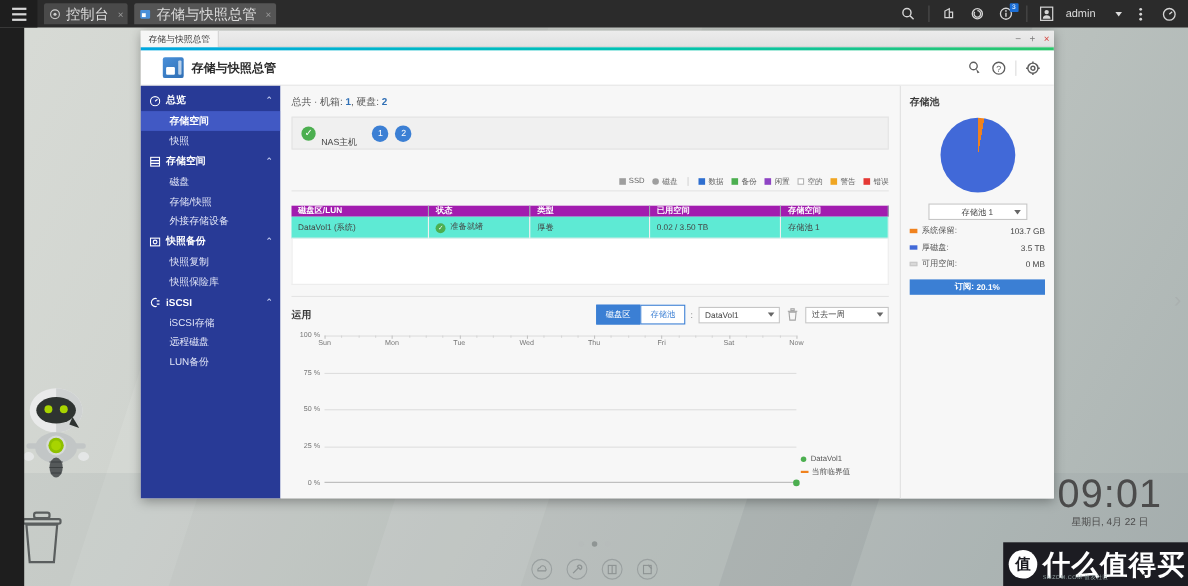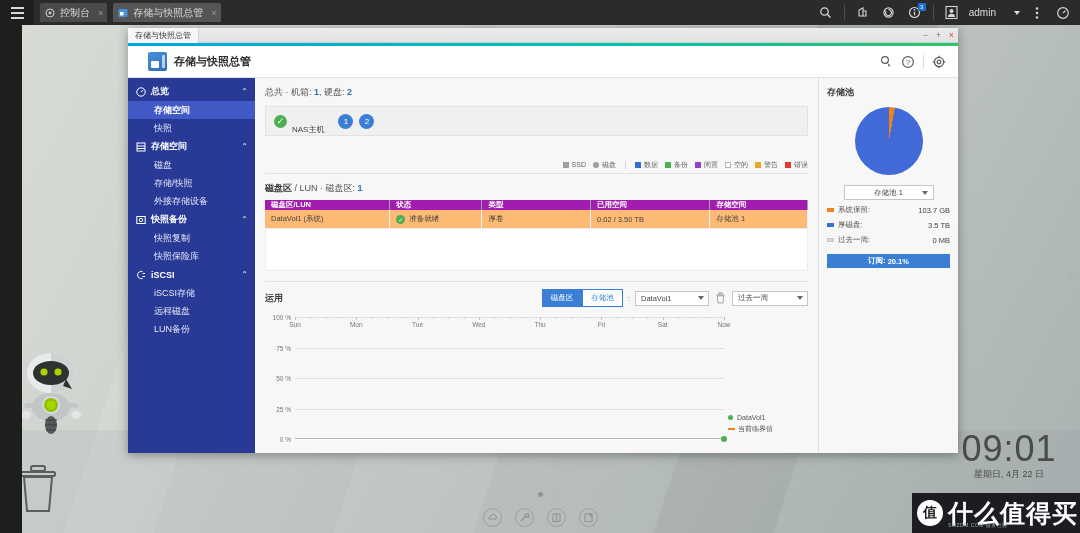--- a/index.html
+++ b/index.html
@@ -39,21 +39,21 @@
     display: flex; align-items: center; height: 19px; margin-left: 6px;
     background: #4a4a4a; border-radius: 2px 2px 0 0; padding: 0 4px 0 4px;
     max-width: 140px; cursor: pointer;
   }
   .tab .tab-ico {
     width: 12px; height: 12px; margin-right: 4px; flex: 0 0 12px;
     display: flex; align-items: center; justify-content: center;
     font-size: 8px; color: #cfcfcf;
   }
   .tab .tab-label {
-    font-size: 10px; color: #dcdcdc; white-space: nowrap; overflow: hidden;
+    font-size: 13px; color: #dcdcdc; white-space: nowrap; overflow: hidden;
     text-overflow: ellipsis; flex: 1 1 auto;
   }
   .tab .tab-close { font-size: 9px; color: #9b9b9b; margin-left: 8px; }
   .tab.active { background: #555; }
   #topbar .spacer { flex: 1 1 auto; }
   .tb-icon {
     width: 26px; height: 25px; display: flex; align-items: center; justify-content: center;
     color: #d5d5d5; cursor: pointer; position: relative;
   }
   .tb-sep { width: 1px; height: 15px; background: #4e4e4e; margin: 0 5px; }
@@ -177,21 +177,21 @@
   #disk-legend .lsep { width: 1px; height: 8px; background: #d5d5d5; margin: 0 2px; }
 
   
   #vol-section { margin-top: 8px; }
   #vol-table { width: 100%; border-collapse: collapse; margin-top: 5px; }
   #vol-table th {
     background: #a21caf; color: #fff; font-size: 7.5px; font-weight: bold;
     text-align: left; padding: 0 6px; border-right: 1px solid #9ba3ae;
   }
   #vol-table td {
-    font-size: 7.5px; color: #444; padding: 4px 6px; background: #fdba74;
+    font-size: 7.5px; color: #444; padding: 4px 6px; background: #5eead4;
     border-bottom: 1px solid #ececec; border-right: 1px solid #f0f0f0;
   }
   #vol-table td .ok-badge { width: 9px; height: 9px; font-size: 6px; display:inline-flex; vertical-align: -1px; margin-right: 4px; }
   #vol-table-body-fill { background: #fff; border: 1px solid #ececec; border-top: none; height: 42px; }
 
   
   .pool-title { font-size: 9px; font-weight: bold; color: #3a3a3a; }
   #pool-pie-wrap { display: flex; justify-content: center; margin-top: 8px; }
   #pool-pie { width: 68px; height: 68px; border-radius: 50%; }
   #pool-select {
@@ -617,25 +617,20 @@
               <i class="sw" style="background:#f0a623"></i>
               <span>警告</span>
             </span>
           <span class="li">
               <i class="sw" style="background:#e53935"></i>
               <span>错误</span>
             </span>
         </div>
 
         <div id="vol-section">
-          <div class="sect-title">
-            <span>磁盘区</span>
-            <span class="lbl-normal">/ LUN · 磁盘区:</span>
-            <span class="num">1</span>
-          </div>
           <table id="vol-table">
             <thead>
               <tr>
                 <th style="width:23%">磁盘区/LUN</th>
                 <th style="width:17%">状态</th>
                 <th style="width:20%">类型</th>
                 <th style="width:22%">已用空间</th>
                 <th style="width:18%">存储空间</th>
               </tr>
             </thead>
@@ -769,21 +764,21 @@
           <span class="pl">系统保留:</span>
           <span class="pv">103.7 GB</span>
         </div>
         <div class="pool-row">
           <i class="sw" style="background:#4169d8"></i>
           <span class="pl">厚磁盘:</span>
           <span class="pv">3.5 TB</span>
         </div>
         <div class="pool-row">
           <i class="sw" style="background:#d8d8d8;border:1px solid #c8c8c8"></i>
-          <span class="pl">过去一周:</span>
+          <span class="pl">可用空间:</span>
           <span class="pv">0 MB</span>
         </div>
 
         <div id="pool-sub">
           <span>订阅:</span>&nbsp;<span>20.1%</span>
         </div>
       </div>
 
     </div>
   </div>

